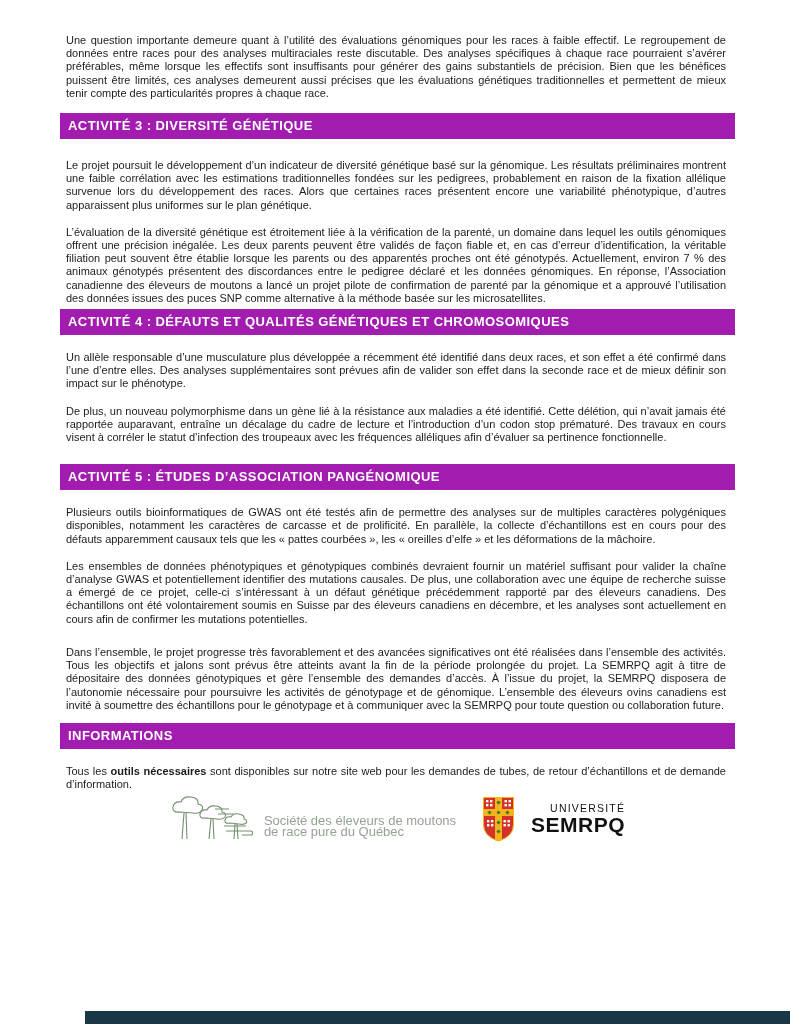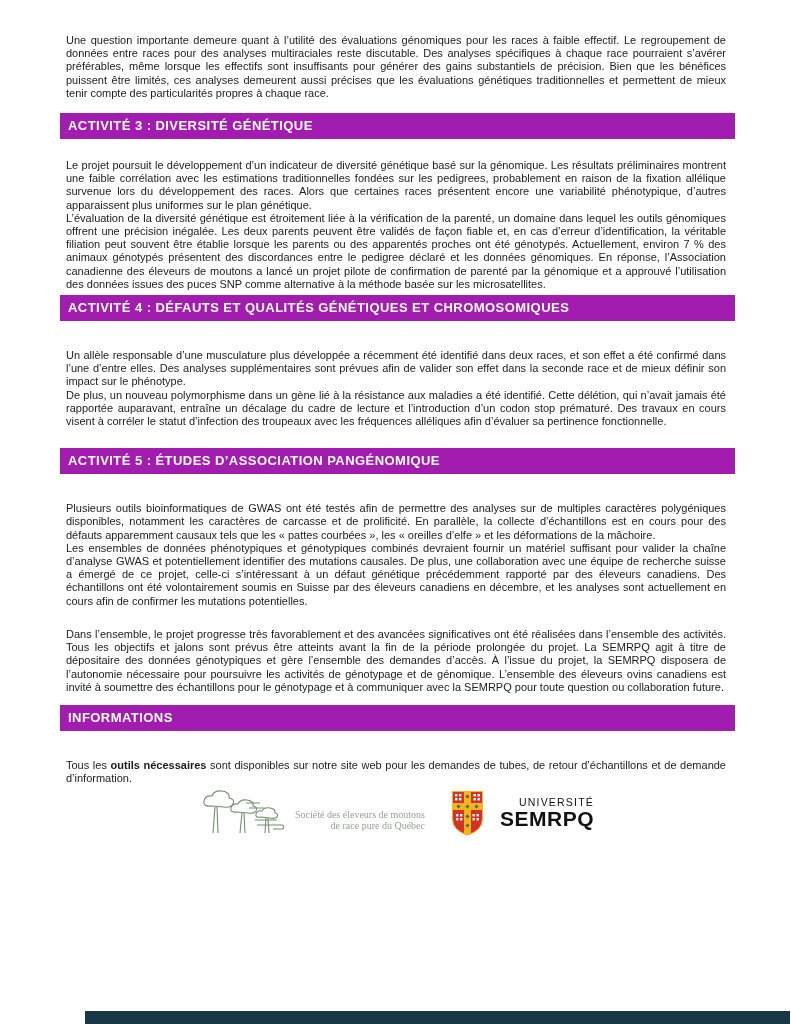--- a/index.html
+++ b/index.html
@@ -11,37 +11,36 @@
   .para{
     width:660px;margin:0 0 0 66px;font-size:11px;line-height:13.2px;
     text-align:justify;color:#1c1c1c;
   }
   .section-bar{
     margin-left:60px;width:675px;height:26px;line-height:26px;
     background:#a21caf;color:#ffffff;font-weight:bold;font-size:13px;
     letter-spacing:.45px;padding-left:8px;box-sizing:border-box;
     white-space:nowrap;overflow:hidden;
   }
-  .mt4{margin-top:4px}.mt6{margin-top:11px}.mt10{margin-top:28px}
-  .mt11{margin-top:20px}.mt13{margin-top:13px}.mt14{}
+  .mt4{margin-top:4px}.mt6{margin-top:11px}.mt10{margin-top:16px}
+  .mt11{margin-top:20px}.mt13{margin-top:13px}.mt14{margin-top:14px}
   .mt20{margin-top:20px}.mt32{margin-top:32px}
   .website{
     margin-top:6px;text-align:center;color:#2d6e34;font-weight:800;
     font-size:25px;line-height:26px;letter-spacing:.5px;
     font-family:"DejaVu Sans","Liberation Sans",sans-serif;
   }
   .logos{
     margin-top:5px;height:47px;display:flex;justify-content:center;
     align-items:flex-start;gap:26px;
   }
   .sheep-logo{display:flex;align-items:center;gap:6px;}
   .sheep-name{
-    font-size:10px;line-height:11px;color:#95a393;text-align:right;
+    font-size:13px;line-height:11px;color:#95a393;text-align:left;
     padding-top:8px;
-    font-family:Liberation Serif, serif;
   }
   .laval-logo{display:flex;align-items:flex-start;gap:16px;text-align:right;}
   .laval-text{padding-top:6px;color:#111;}
   .laval-univ{font-size:10.5px;letter-spacing:1.2px;line-height:12px;}
   .laval-name{font-size:21px;font-weight:600;letter-spacing:.5px;line-height:22px;}
   .bottom-bar{
     position:absolute;left:85px;bottom:0;width:705px;height:13px;background:#183848;
   }
   .b{font-weight:bold;}
 </style>

